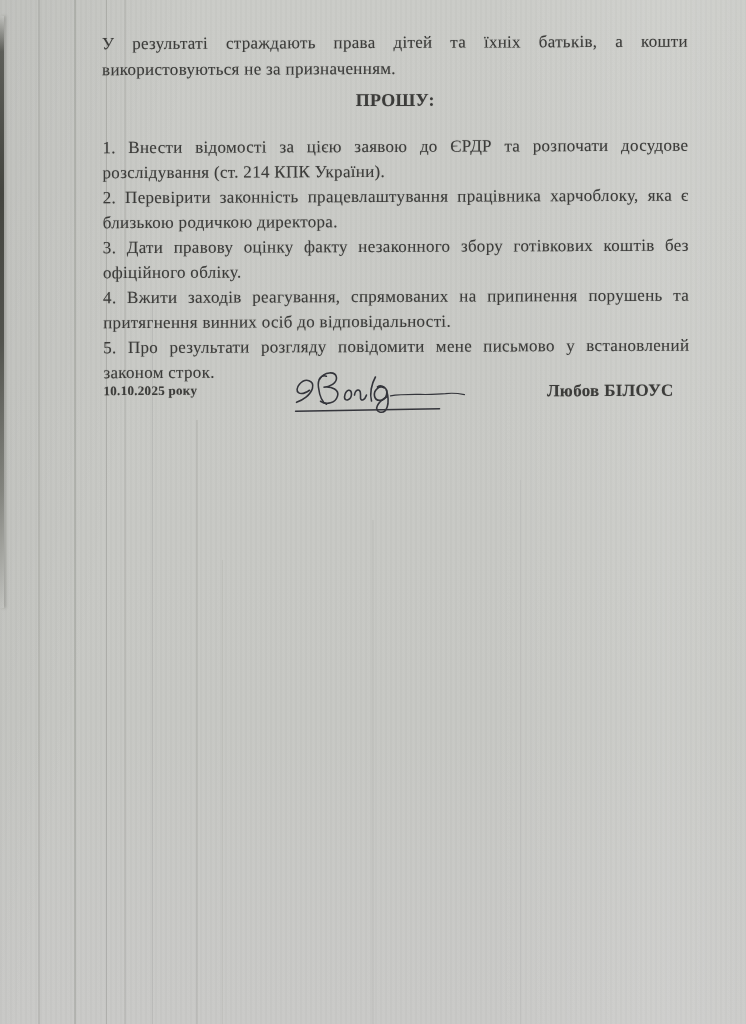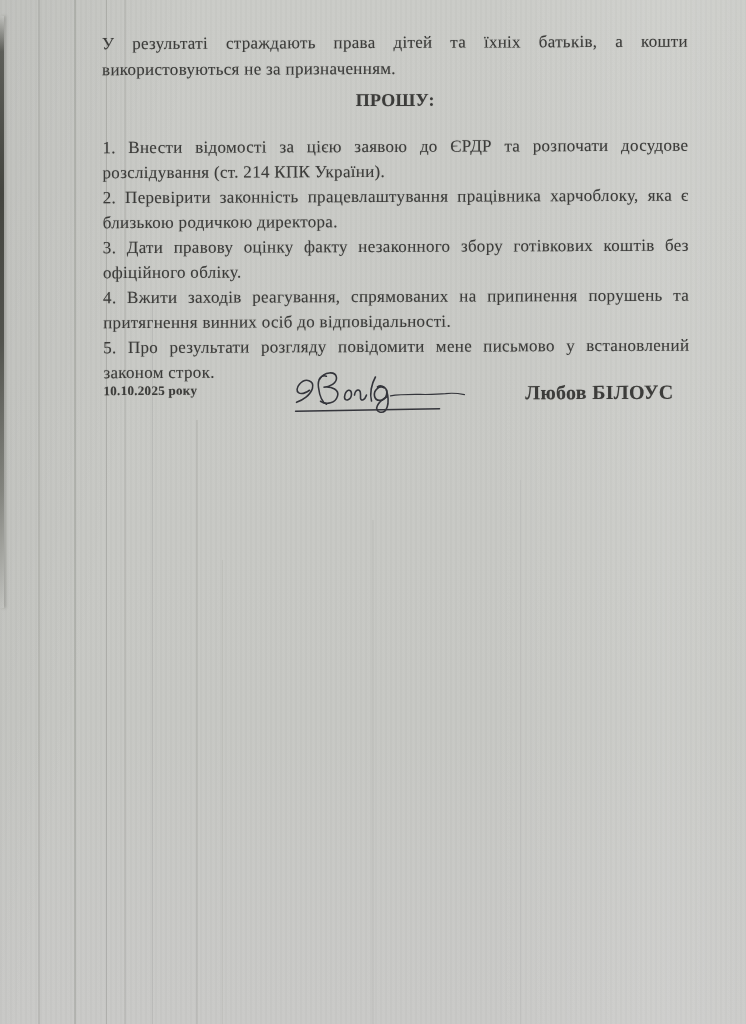--- a/index.html
+++ b/index.html
@@ -75,21 +75,21 @@
 
   .sign-row {
     position: absolute; left: 104px; top: 382px; width: 586px;
     display: flex; align-items: flex-start;
   }
   .date {
     font-size: 13px; font-weight: bold; white-space: nowrap;
   }
   .signer {
     margin-left: auto; margin-right: 16px;
-    font-size: 20px; font-weight: bold; white-space: nowrap;
+    font-size: 17px; font-weight: bold; white-space: nowrap;
   }
   .signature {
     position: absolute; left: 288px; top: 364px; width: 186px; height: 52px;
   }
   .signature svg { width: 100%; height: 100%; }
 </style>
 </head>
 <body>
 
 <div class="page">

